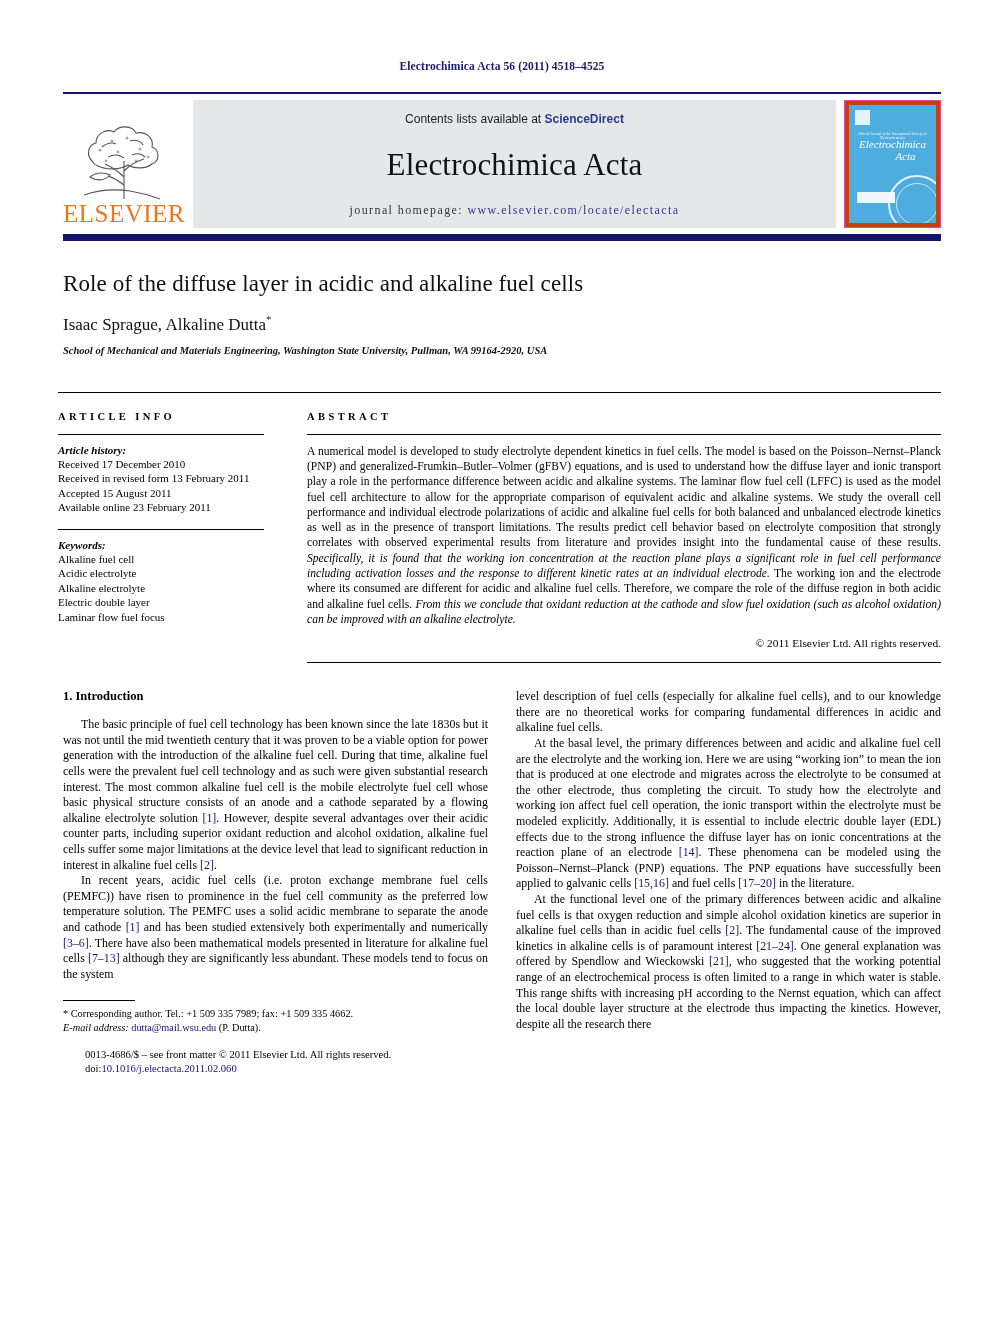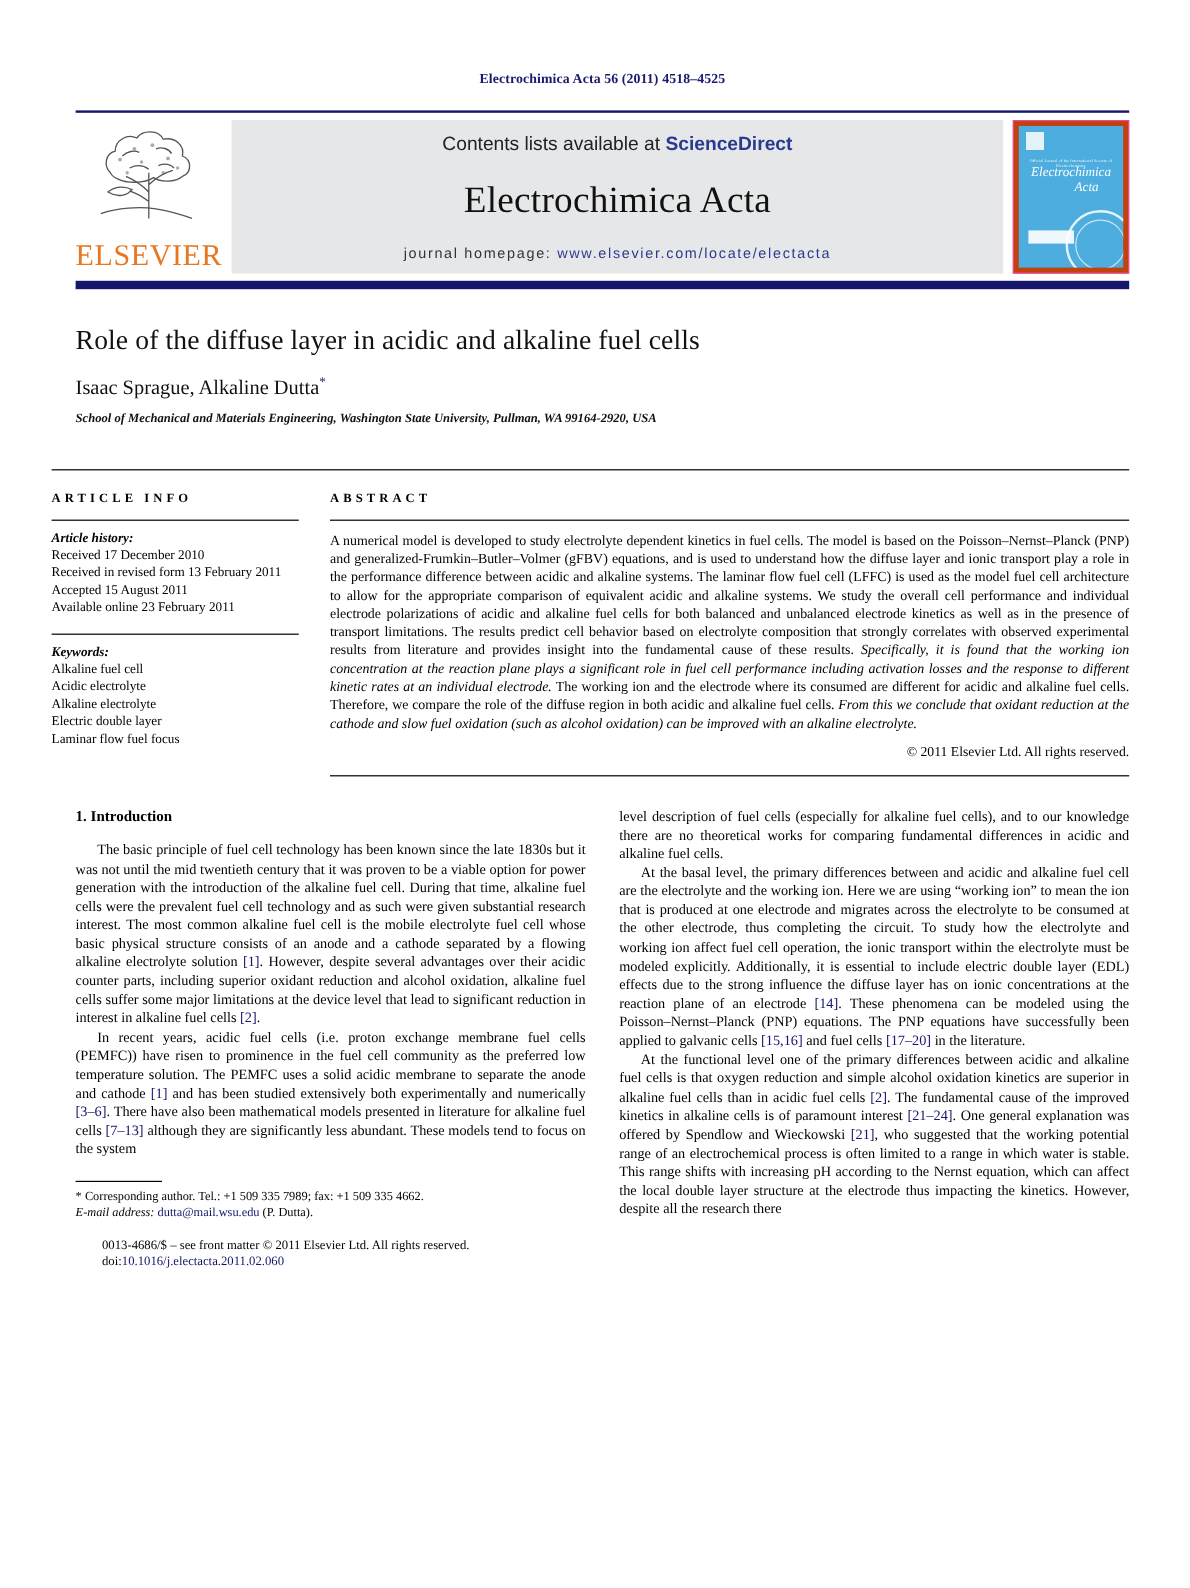--- a/index.html
+++ b/index.html
@@ -43,21 +43,21 @@
     display: flex;
     align-items: stretch;
     height: 128px;
     margin-top: 6px;
   }
   .elsevier-logo {
     width: 122px;
     flex: 0 0 122px;
     display: flex;
     flex-direction: column;
-    justify-content: space-between;
+    justify-content: flex-end;
     align-items: center;
     padding-bottom: 2px;
     box-sizing: border-box;
   }
   .tree-svg { display:block; }
   .elsevier-word {
     font-family: "Liberation Serif", serif;
     color: #e87722;
     font-size: 25px;
     letter-spacing: .5px;
@@ -70,35 +70,35 @@
     margin: 0 8px 0 8px;
     display: flex;
     flex-direction: column;
     justify-content: space-between;
     align-items: center;
     padding: 12px 0 10px 0;
     box-sizing: border-box;
   }
   .contents-line {
     font-family: "Liberation Sans", sans-serif;
-    font-size: 16px;
+    font-size: 12px;
     color: #222;
   }
   .contents-line .sd {
     color: #2b3a8f;
     font-weight: bold;
   }
   .journal-title {
     font-family: "Liberation Serif", serif;
     font-size: 31px;
     color: #111;
     letter-spacing: .2px;
   }
   .homepage-line {
-    font-family: Liberation Sans, sans-serif;
+    font-family: Liberation Serif, serif;
     font-size: 12px;
     color: #333;
     letter-spacing: 1.4px;
   }
   .homepage-line .url { color: #2b3a8f; }
   .cover {
     width: 97px;
     flex: 0 0 97px;
     border: 1px solid #ec4899;
     background: #c2410c;
@@ -188,25 +188,25 @@
   .affiliation {
     font-family: "Liberation Serif", serif;
     font-style: italic;
     font-weight: bold;
     font-size: 10.5px;
     color: #111;
   }
 
   
   .info-abstract {
-    margin: 36px 47px 0 27px;
+    margin: 36px 47px 0 42px;
     border-top: 1px solid #000;
     padding-top: 18px;
     display: flex;
-    gap: 0;
+    gap: 17px;
   }
   .col-info {
     width: 232px;
     flex: 0 0 232px;
     padding-right: 26px;
     box-sizing: border-box;
   }
   .col-abs { flex: 1 1 auto; }
   .sec-label {
     font-family: "Liberation Serif", serif;

